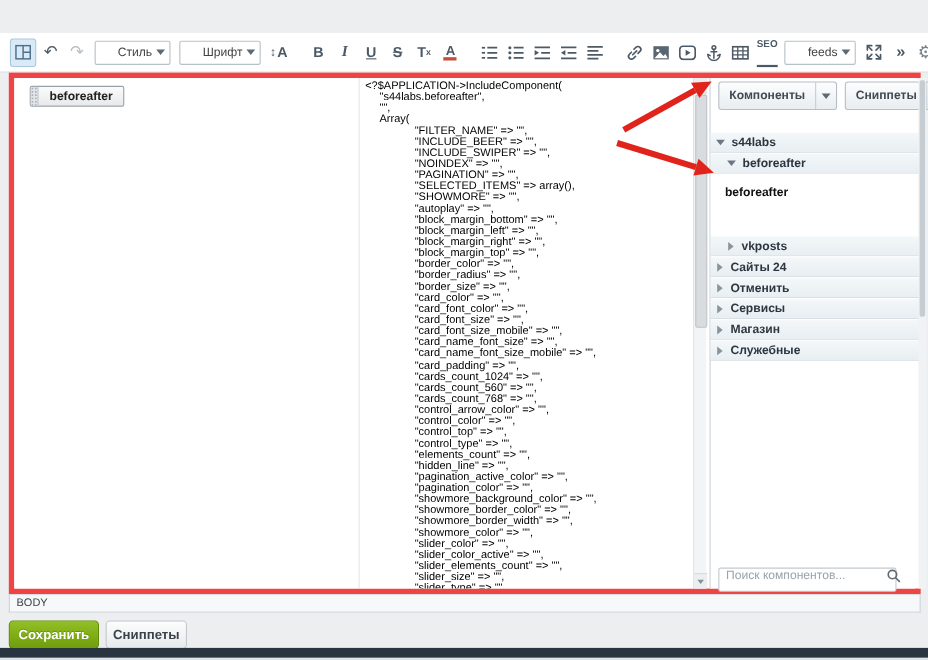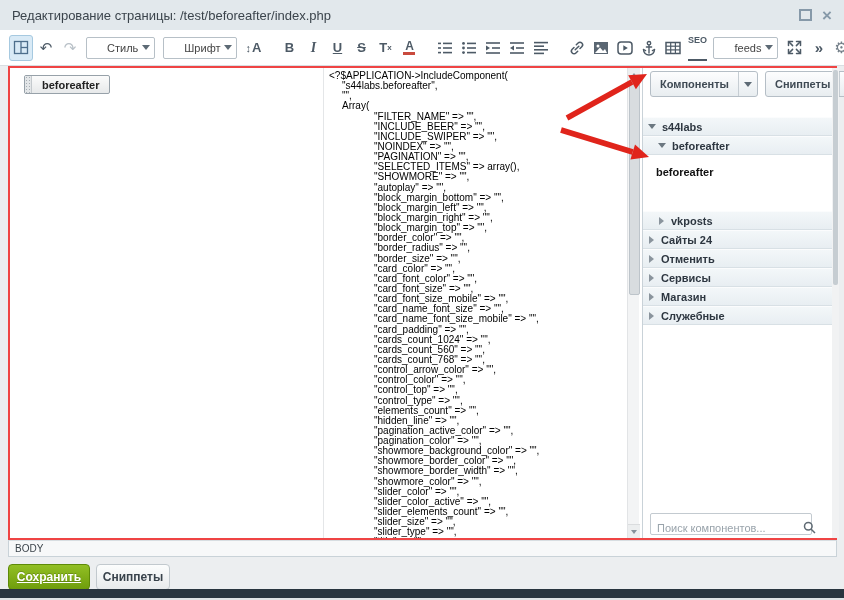--- a/index.html
+++ b/index.html
@@ -35,21 +35,21 @@
   .tselect .car{width:16px;display:flex;align-items:center;justify-content:center;}
   .tri-d{width:0;height:0;border-left:4px solid transparent;border-right:4px solid transparent;border-top:5px solid #5d6a75;}
   .sizeA{font-size:13px;font-weight:bold;}
   .sizeArr{font-size:11px;margin-right:1px;}
   .seo{font-size:9px;font-weight:bold;border-bottom:2px solid #4d5a66;padding-bottom:14px;letter-spacing:0px;}
   .gear{margin-left:auto;font-size:16px;color:#75808a;}
   .more{font-size:15px;font-weight:bold;letter-spacing:-1px;}
   svg.ic{display:block;}
   
   .editor{position:absolute;left:8px;top:66px;width:829px;height:474px;background:#fff;
-          border:2px solid #ef4444;box-sizing:border-box;}
+          border:5px solid #ef4444;box-sizing:border-box;}
   .panel-visual{position:absolute;left:0;top:0;width:313px;height:100%;background:#fff;}
   .widget{position:absolute;left:14px;top:7px;height:17px;border:1px solid #97a1a9;border-radius:2px;
           background:linear-gradient(#fbfbfb,#e7e9ea);display:flex;align-items:center;cursor:pointer;}
   .widget .handle{width:6px;height:100%;border-right:1px solid #c4c9cd;background:#e3e6e8;
           background-image:radial-gradient(#a7aeb4 30%,transparent 32%);background-size:3px 3px;}
   .widget .wlabel{font-size:11px;font-weight:bold;color:#222;padding:0 10px;}
   .panel-code{position:absolute;left:313px;top:0;width:304px;height:100%;border-left:1px solid #e4e6e8;
               box-sizing:border-box;overflow:hidden;background:#fff;cursor:text;}
   .codelines{padding:3px 0 0 5px;font-family:"Liberation Sans",sans-serif;font-size:10px;color:#000;}
   .code-line{height:10.15px;line-height:10.3px;white-space:pre;}
@@ -72,57 +72,48 @@
   .tree{margin-top:20px;}
   .srow{height:19px;display:flex;align-items:center;box-sizing:border-box;cursor:pointer;
         background:linear-gradient(#f3f7f9,#e8eef2);border-top:1px solid #fbfcfd;border-bottom:1px solid #d8e0e5;}
   .srow .tlabel{font-size:11px;font-weight:bold;color:#2d3640;}
   .tri-open{width:0;height:0;border-left:4px solid transparent;border-right:4px solid transparent;border-top:5px solid #6c7881;margin:0 6px 0 5px;}
   .tri-closed{width:0;height:0;border-top:4px solid transparent;border-bottom:4px solid transparent;border-left:5px solid #8a949d;margin:0 7px 0 6px;}
   .srow.lvl1 .tri-open{margin-left:15px;} .srow.lvl1 .tri-closed{margin-left:16px;}
   .sel-area{height:56px;background:#fff;}
   .sel-item{padding:11px 0 0 13px;font-size:11px;font-weight:bold;color:#111;cursor:pointer;}
   .sb-search{position:absolute;left:7px;top:445px;width:162px;height:22px;box-sizing:border-box;
-             border:1px solid #c3cad0;border-radius:2px;background:#fff;display:flex;align-items:flex-end;}
+             border:1px solid #c3cad0;border-radius:2px;background:#fff;display:flex;align-items:flex-start;}
   .sb-search input{flex:1;border:0;outline:none;font-size:11px;color:#333;padding:0 4px 0 6px;
                    font-family:"Liberation Sans",sans-serif;background:transparent;}
   .sb-search input::placeholder{color:#99a3ab;}
   .sb-search .mag{width:20px;display:flex;align-items:center;justify-content:center;cursor:pointer;}
   .sb-scroll{position:absolute;right:0px;top:0;width:7px;height:100%;background:#f1f2f3;}
   .sb-thumb{position:absolute;left:1px;top:2px;width:5px;height:215px;background:#c6cdd2;border-radius:2px;cursor:grab;}
   
   .pathbar{position:absolute;left:8px;top:540px;width:829px;height:17px;background:#f7f8f9;
            border:1px solid #c9d2d8;border-top:1px solid #d7dde1;box-sizing:border-box;
            font-size:10px;color:#3c444b;display:flex;align-items:center;padding-left:6px;}
   
   .footer{position:absolute;left:0;top:557px;width:844px;height:43px;background:#eceef0;}
   .btn{position:absolute;top:7px;height:26px;border-radius:4px;font-size:12px;font-weight:bold;
        display:flex;align-items:center;justify-content:center;cursor:pointer;box-sizing:border-box;}
   .btn.save{left:8px;width:82px;background:linear-gradient(#92bf24,#6f9d0c);border:1px solid #5e8a08;color:#fff;
-            text-shadow:0 -1px 0 rgba(0,0,0,0.2);text-decoration:underline;}
+            text-shadow:0 -1px 0 rgba(0,0,0,0.2);}
   .btn.cancel{left:96px;width:74px;background:linear-gradient(#fcfdfd,#e7eaec);border:1px solid #c2c9ce;color:#39434c;}
   .darkbar{position:absolute;left:0;top:589px;width:844px;height:9px;background:#28343f;z-index:60;}
   .edgebar{position:absolute;left:0;top:598px;width:844px;height:2px;background:#dde2e5;z-index:60;}
   
   .arrows{position:absolute;left:0;top:0;z-index:50;pointer-events:none;}
 </style>
 </head>
 <body>
 
 <div class="screen">
 
-  <div class="titlebar">
-    <div class="title">Редактирование страницы: /test/beforeafter/index.php</div>
-    <div class="wctrl max">
-        <span class="sq"></span>
-      </div>
-    <div class="wctrl close">
-        <span class="xg">×</span>
-      </div>
-  </div>
 
   <div class="toolbar">
     <div class="tbtn pressed">
       <svg class="ic" width="16" height="15" viewBox="0 0 16 15">
         <rect x="1.5" y="1.5" width="13" height="12" fill="none" stroke="#4d6e8c" stroke-width="1.3"></rect>
         <line x1="8" y1="1.5" x2="8" y2="13.5" stroke="#4d6e8c" stroke-width="1.3"></line>
         <line x1="8" y1="7.5" x2="14.5" y2="7.5" stroke="#4d6e8c" stroke-width="1.3"></line>
       </svg>
     </div>
     <div style="width:8px"></div>

